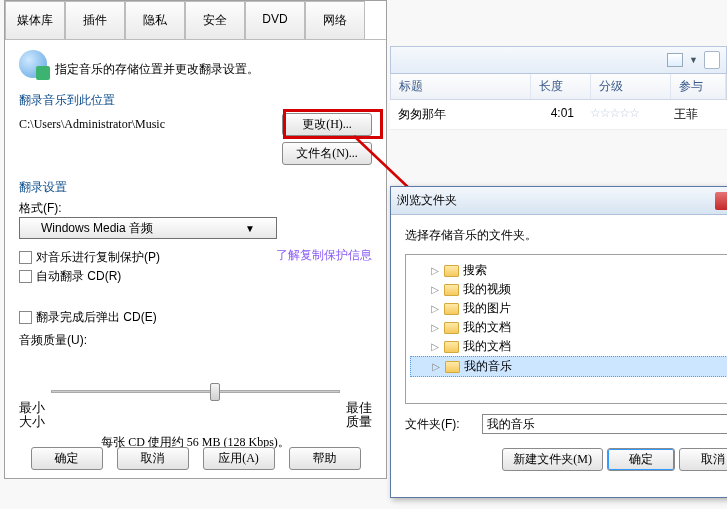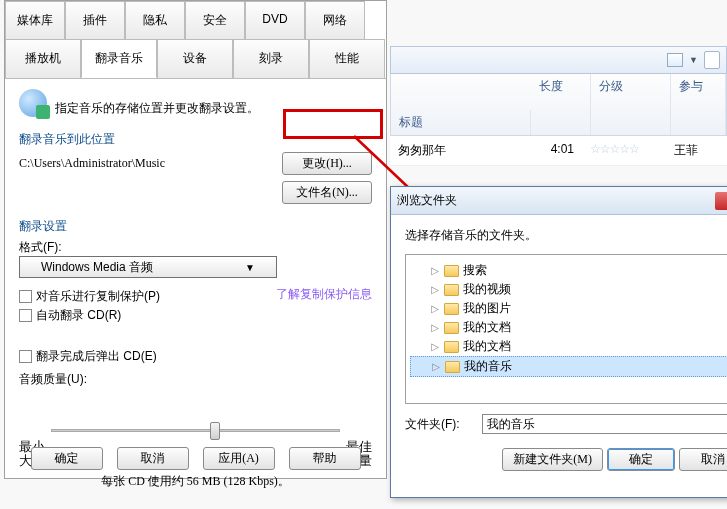--- a/index.html
+++ b/index.html
@@ -42,21 +42,21 @@
 
 .bottom-buttons { position:absolute; bottom:8px; left:0; right:0; display:flex; justify-content:center; gap:14px; }
 
 
 .table-area { position:absolute; left:390px; top:46px; right:0; width:337px; }
 .toolbar { height:28px; background:linear-gradient(#f6f9fd,#e4ecf7); border:1px solid #b8c7de; display:flex; align-items:center; justify-content:flex-end; padding:0 6px; gap:6px; }
 .tb-icon { width:16px; height:14px; display:inline-block; }
 .search-box { width:16px; height:18px; border:1px solid #a5b6cd; background:#fff; border-radius:2px; }
 .th-row { display:flex; background:linear-gradient(#fdfdfd,#eef2f8); border:1px solid #d0d7e5; border-top:none; font-size:12px; color:#3a5a8a; }
 .th { padding:4px 8px; border-right:1px solid #e0e6f0; }
-.th.title { width:140px;margin-top:36px; } .th.len { width:60px; } .th.rate { width:80px; } .th.part { flex:1; }
+.th.title { width:140px; } .th.len { width:60px; } .th.rate { width:80px; } .th.part { flex:1; }
 .td-row { display:flex; font-size:12px; padding:6px 0; border-bottom:1px solid #eee; background:#fff; }
 .td.title { width:140px; padding-left:8px; } .td.len { width:60px; text-align:right; padding-right:16px; } .td.rate { width:80px; color:#c0cde0; letter-spacing:-1px; } .td.part { flex:1; padding-left:4px; }
 
 
 .dialog { position:absolute; left:390px; top:186px; width:374px; height:312px; background:#fff; border:1px solid #5a7aa5; box-shadow:2px 2px 6px rgba(0,0,0,0.3); }
 .dlg-title { height:28px; background:linear-gradient(#f3f7fc,#d7e4f2); display:flex; align-items:center; justify-content:space-between; padding:0 6px; font-size:12px; border-bottom:1px solid #b0c0d8; }
 .close-x { width:42px; height:18px; background:linear-gradient(#e57373,#c62828); color:#fff; text-align:center; border-radius:2px; font-size:12px; line-height:18px; cursor:pointer; }
 .dlg-body { padding:12px 14px; font-size:12px; }
 .tree-box { border:1px solid #a0a0a0; height:150px; margin-top:10px; padding:6px 4px; overflow:auto; }
 .tree-item { display:flex; align-items:center; gap:4px; padding:1px 0 1px 20px; cursor:pointer; }
@@ -77,27 +77,20 @@
 <div class="options-panel">
   <div class="tabs">
     <div class="tab-row">
       <div class="tab row1">媒体库</div>
       <div class="tab row1">插件</div>
       <div class="tab row1">隐私</div>
       <div class="tab row1">安全</div>
       <div class="tab row1">DVD</div>
       <div class="tab row1">网络</div>
     </div>
-    <div class="tab-row">
-      <div class="tab row2">播放机</div>
-      <div class="tab row2 active">翻录音乐</div>
-      <div class="tab row2">设备</div>
-      <div class="tab row2">刻录</div>
-      <div class="tab row2">性能</div>
-    </div>
   </div>
 
   <div class="panel-body">
     <div class="header-row">
       <div class="cd-icon"></div>
       <div>指定音乐的存储位置并更改翻录设置。</div>
     </div>
 
     <div class="group-title">翻录音乐到此位置</div>
     <div class="path-row">

